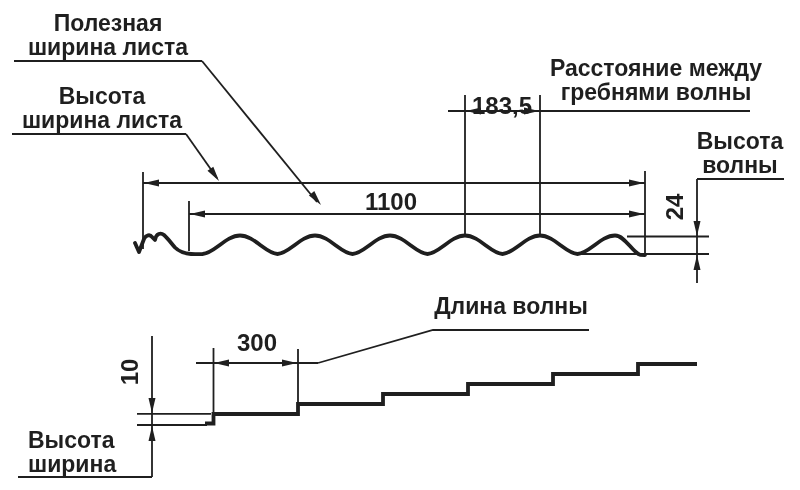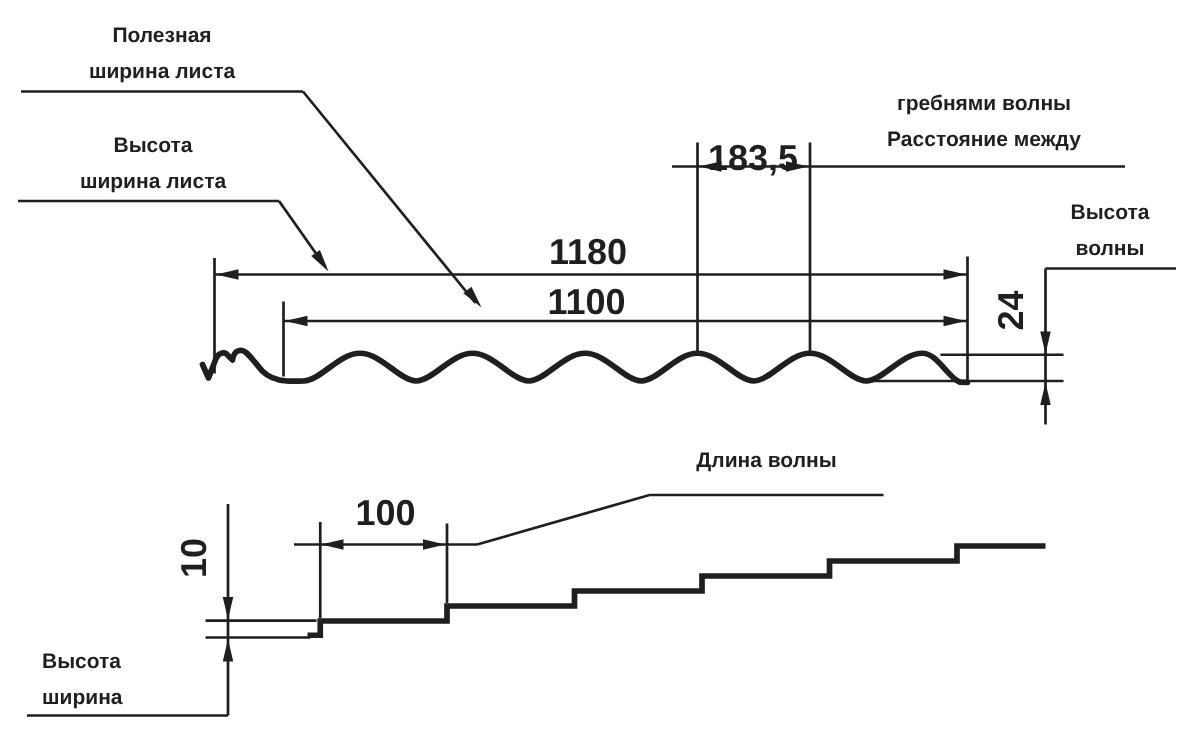--- a/index.html
+++ b/index.html
@@ -8,21 +8,21 @@
     width:800px;height:490px;
     background:#ffffff;
     overflow:hidden;
     font-family:"Liberation Sans", sans-serif;
     color:#1f1f1f;
   }
   .stage svg{position:absolute;left:0;top:0;}
   .lbl{
     position:absolute;
     font-weight:bold;
-    font-size:14px;
+    font-size:23px;
     line-height:24px;
     text-align:center;
     white-space:nowrap;
     color:#1f1f1f;
   }
   .num{
     position:absolute;
     font-weight:bold;
     font-size:24px;
     line-height:26px;
@@ -124,38 +124,37 @@
     <div>Полезная</div>
     <div>ширина листа</div>
   </div>
 
   <div class="lbl" style="left:6px;top:84px;width:192px;">
     <div>Высота</div>
     <div>ширина листа</div>
   </div>
 
   <div class="lbl" style="left:544px;top:56px;width:224px;">
+    <div>Расстояние между</div>
     <div>гребнями волны</div>
-    <div>Расстояние между</div>
   </div>
 
   <div class="lbl" style="left:684px;top:129px;width:112px;">
     <div>Высота</div>
     <div>волны</div>
   </div>
 
-  <div class="num" style="left:361px;top:156px;width:62px;">1180</div>
 
   <div class="num" style="left:360px;top:189px;width:62px;text-align:center;">1100</div>
 
   <div class="num" style="left:463px;top:93px;width:78px;">183,5</div>
 
   <div class="num rot" style="left:647px;top:194px;width:56px;height:26px;">24</div>
 
-  <div class="num" style="left:226px;top:330px;width:62px;">100</div>
+  <div class="num" style="left:226px;top:330px;width:62px;">300</div>
 
   <div class="lbl" style="left:425px;top:294px;width:172px;">Длина волны</div>
 
   <div class="num rot" style="left:102px;top:359px;width:56px;height:26px;">10</div>
 
   <div class="lbl left" style="left:28px;top:428px;width:130px;">
     <div>Высота</div>
     <div>ширина</div>
   </div>
 

